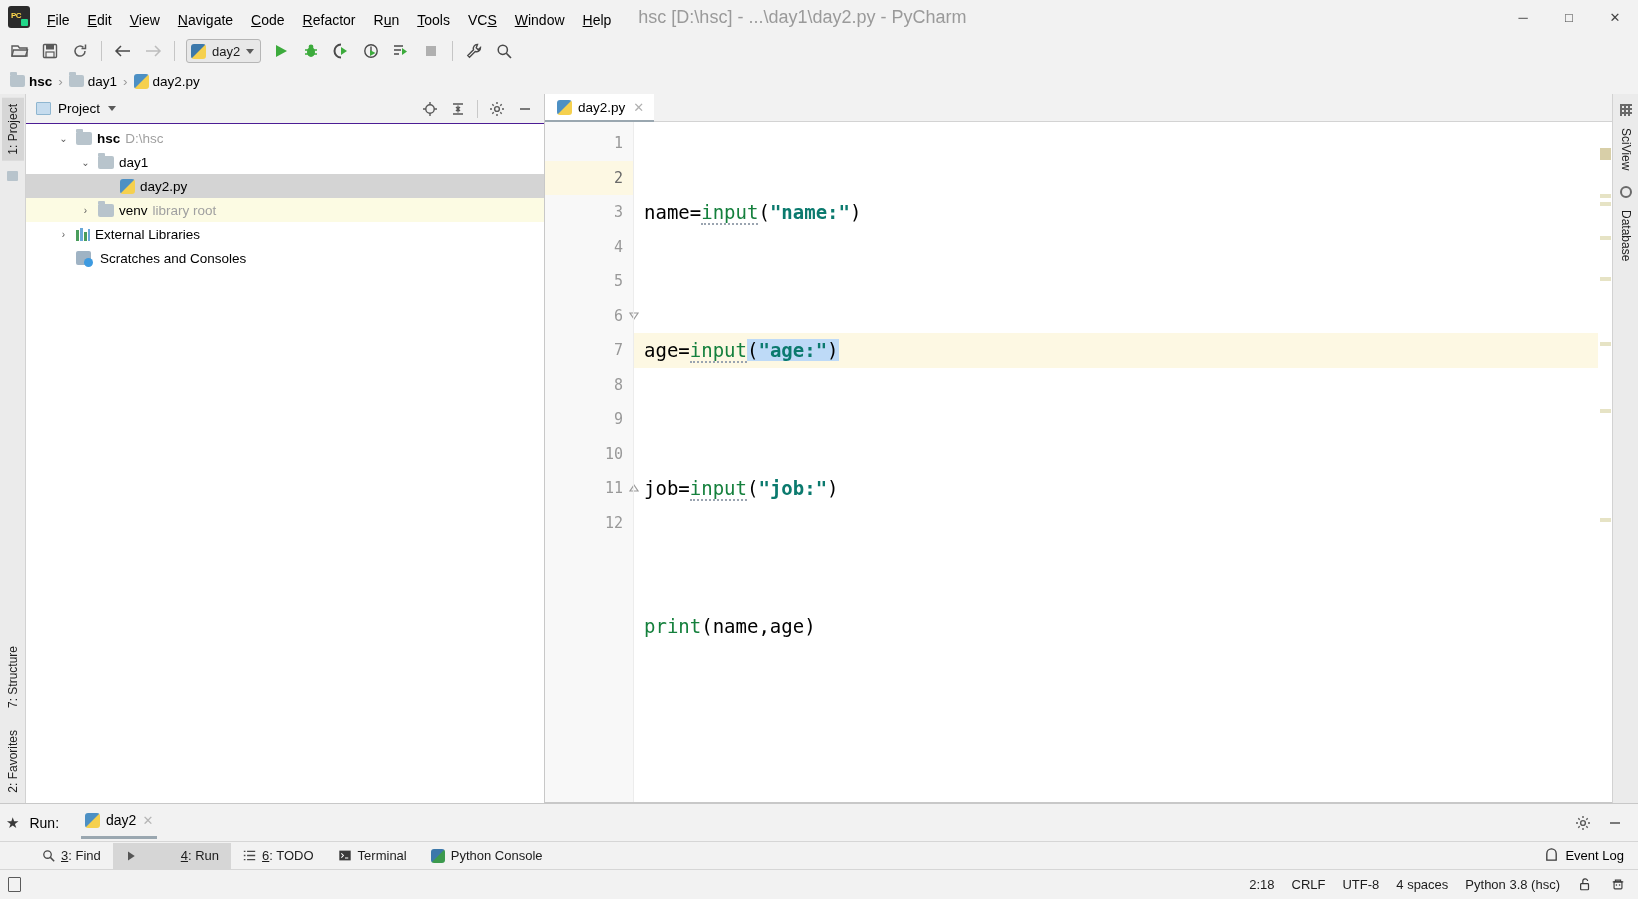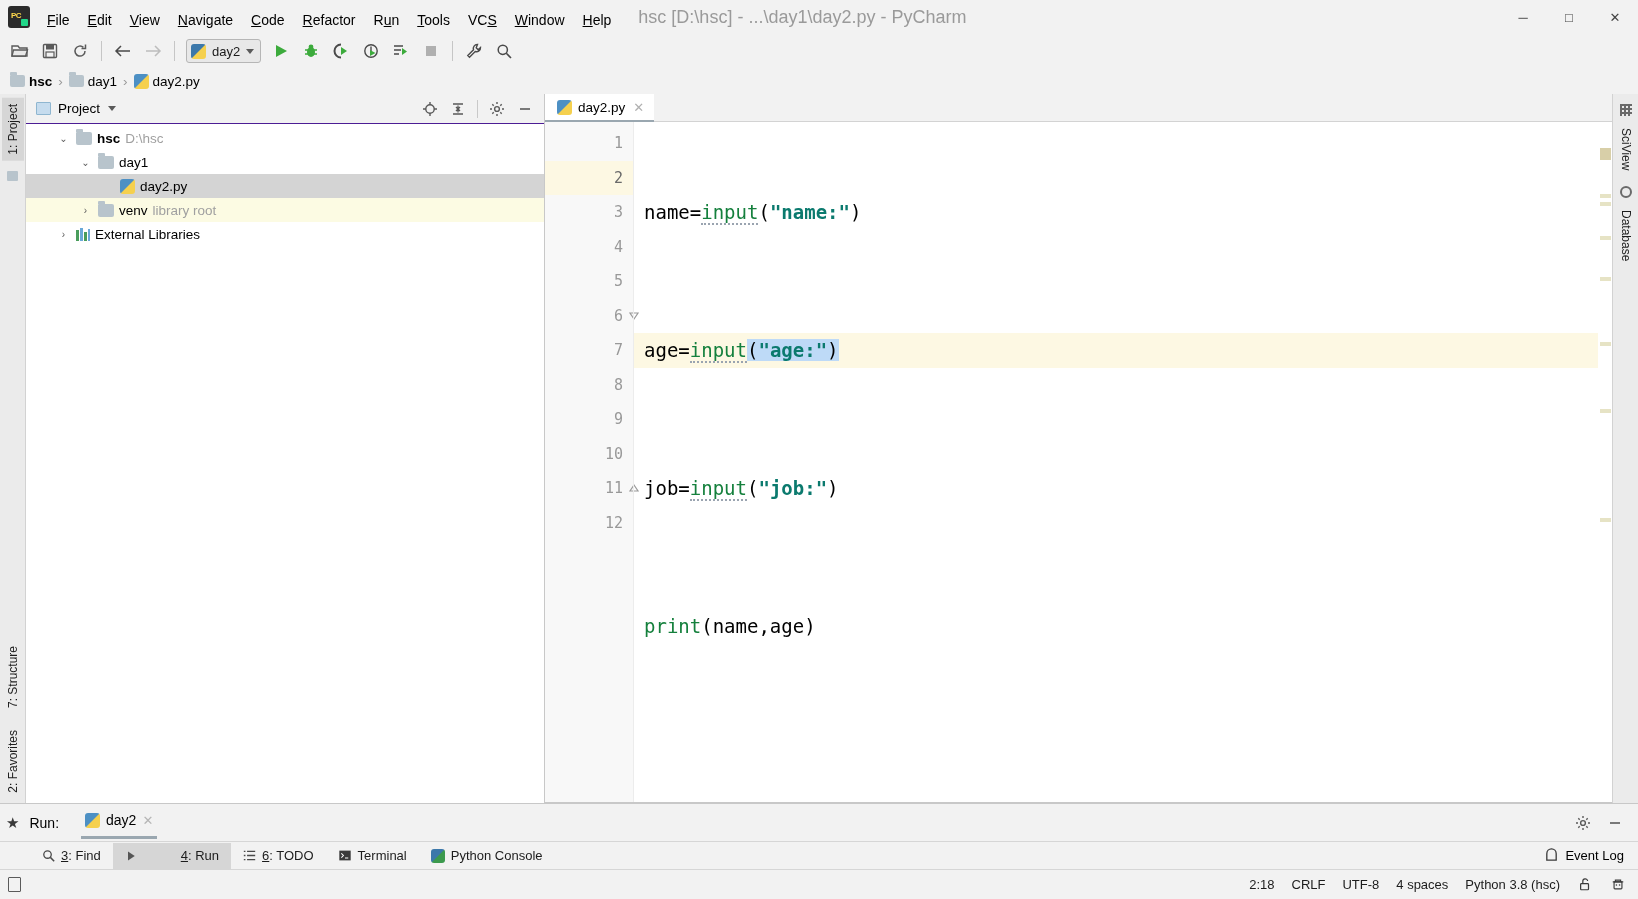--- a/index.html
+++ b/index.html
@@ -482,20 +482,24 @@
           <span class="arrow">›</span>
           <span class="tfolder"></span>
           <span>venv</span>
           <span class="tdim">library root</span>
         </div>
         <div class="trow" style="padding-left:30px">
           <span class="arrow">›</span>
           <span class="tlib"></span>
           <span>External Libraries</span>
         </div>
+        <div class="trow" style="padding-left:50px">
+          <span class="tscr"></span>
+          <span style="margin-left:4px">Scratches and Consoles</span>
+        </div>
       </div>
     </div>
 
     <div class="editor-area">
       <div class="tabbar">
         <div class="etab">
           <span class="tpy"></span>
           <span>day2.py</span>
           <span class="x">✕</span>
         </div>

